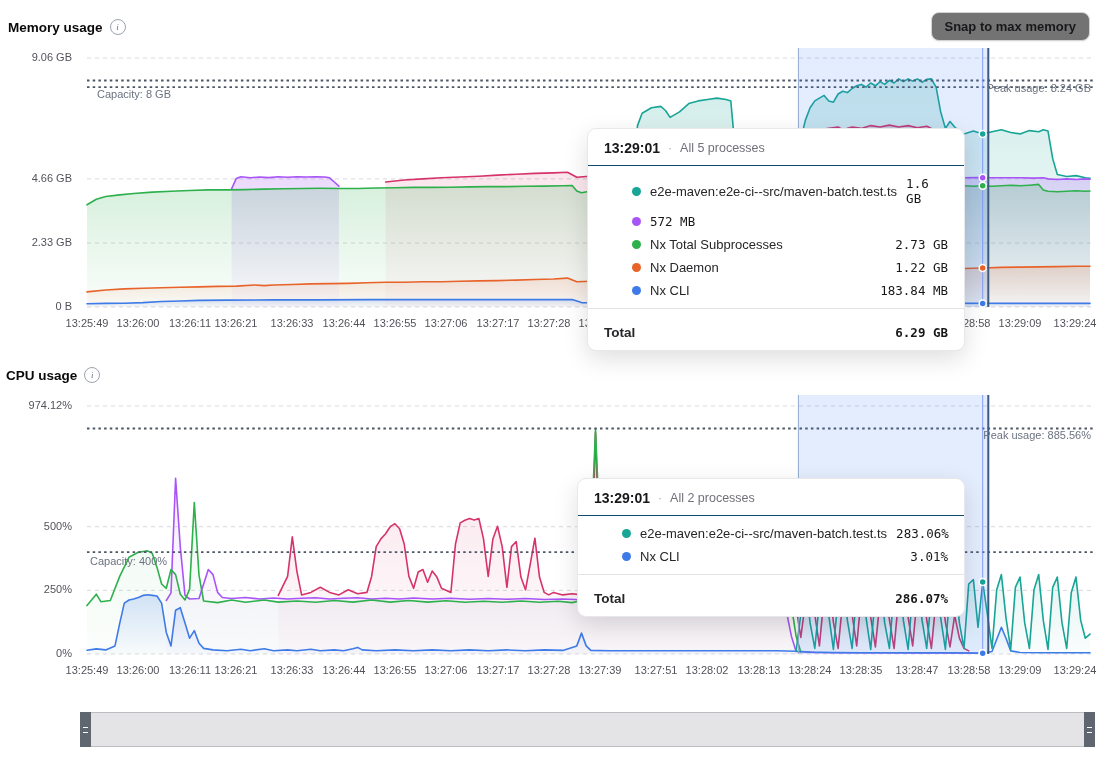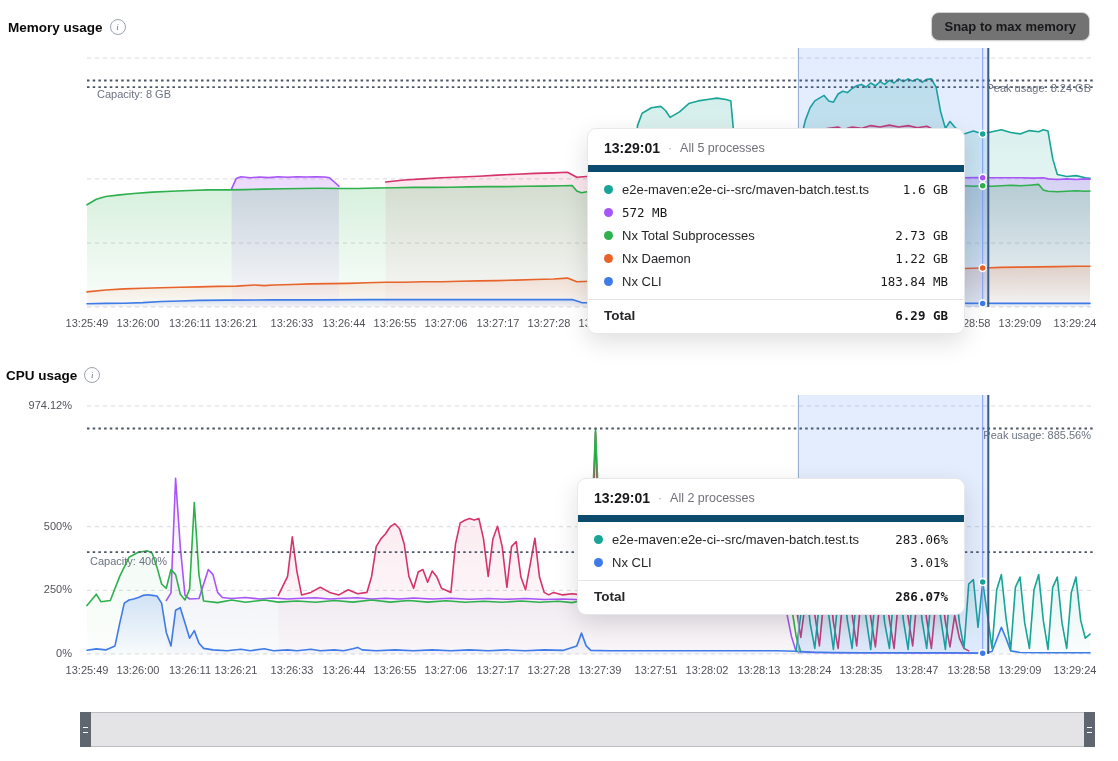--- a/index.html
+++ b/index.html
@@ -19,27 +19,27 @@
   .ylabels span{position:absolute;right:6px;font-size:11px;color:#52525b;white-space:nowrap;}
   .xlabels{position:absolute;left:87px;width:1006px;height:16px;}
   .xlabels span{position:absolute;transform:translateX(-50%);font-size:11px;color:#52525b;white-space:nowrap;}
   .refline-label{position:absolute;font-size:11px;color:#6b7280;white-space:nowrap;z-index:3;}
   .tooltip{position:absolute;background:#fff;border:1px solid #e8e8ec;border-radius:9px;
            box-shadow:0 8px 24px rgba(0,0,0,.13);z-index:6;font-size:13px;}
   .t-head{display:flex;align-items:center;gap:8px;padding:11px 16px 9px;}
   .t-time{font-weight:700;font-size:14px;color:#18181b;}
   .t-sep{color:#a1a1aa;font-size:12px;}
   .t-sub{color:#71717a;font-size:12.5px;}
-  .t-body{border-top:7px solid #0c4a6e;padding-top:6px;}
+  .t-body{border-top:1px solid #0c4a6e;padding-top:6px;padding-left:28px;}
   .t-row{display:flex;align-items:center;gap:9px;padding:4px 16px;}
   .t-dot{width:9px;height:9px;border-radius:50%;flex:none;}
   .t-name{flex:1;color:#27272a;font-size:13px;white-space:nowrap;}
   .t-val{font-family:"DejaVu Sans Mono",monospace;font-size:12.5px;color:#18181b;}
   .t-total{display:flex;justify-content:space-between;align-items:center;border-top:1px solid #e4e4e7;
-           margin-top:6px;padding:8px 16px 10px;}
+           margin-top:6px;padding:16px 16px 10px;}
   .t-total .t-name{font-weight:700;font-size:13.5px;}
   .t-total .t-val{font-weight:700;}
   .brush{position:absolute;left:80px;top:712px;width:1015px;height:35px;background:#e4e4e7;
          border:1px solid #bcbcc2;border-radius:2px;box-sizing:border-box;cursor:grab;}
   .brush-handle{position:absolute;top:-1px;width:11px;height:35px;background:#5f6670;
                 display:flex;align-items:center;justify-content:center;cursor:ew-resize;}
   .brush-handle.left{left:-1px;}
   .brush-handle.right{right:-1px;}
   .grip{width:5px;height:4px;border-top:1.5px solid #fff;border-bottom:1.5px solid #fff;}
   svg{display:block;overflow:visible;}
@@ -48,20 +48,26 @@
 <body>
 
 <div class="page">
 
   <div class="chart-header" style="left:8px;top:19px;">
     <span class="chart-title">Memory usage</span>
     <span class="info-icon">i</span>
   </div>
   <button class="snap-btn" style="top:12px;right:28px;">Snap to max memory</button>
 
+  <div class="ylabels" style="top:48px;" id="mem-ylab">
+      <span style="top: 3px;">9.06 GB</span>
+      <span style="top: 124px;">4.66 GB</span>
+      <span style="top: 188px;">2.33 GB</span>
+      <span style="top: 252px;">0 B</span>
+    </div>
   <div class="chart-mount" style="top:48px;" id="mem-chart">
       <svg width="1006" height="260" viewBox="0 0 1006 260">
         <defs>
           <linearGradient id="mem-chart-g0" x1="0" y1="0" x2="0" y2="1">
             <stop offset="0" stop-color="#18a596" stop-opacity="0.2"></stop>
             <stop offset="1" stop-color="#18a596" stop-opacity="0.02"></stop>
           </linearGradient>
           <linearGradient id="mem-chart-g1" x1="0" y1="0" x2="0" y2="1">
             <stop offset="0" stop-color="#d6336c" stop-opacity="0.16"></stop>
             <stop offset="1" stop-color="#d6336c" stop-opacity="0.02"></stop>

